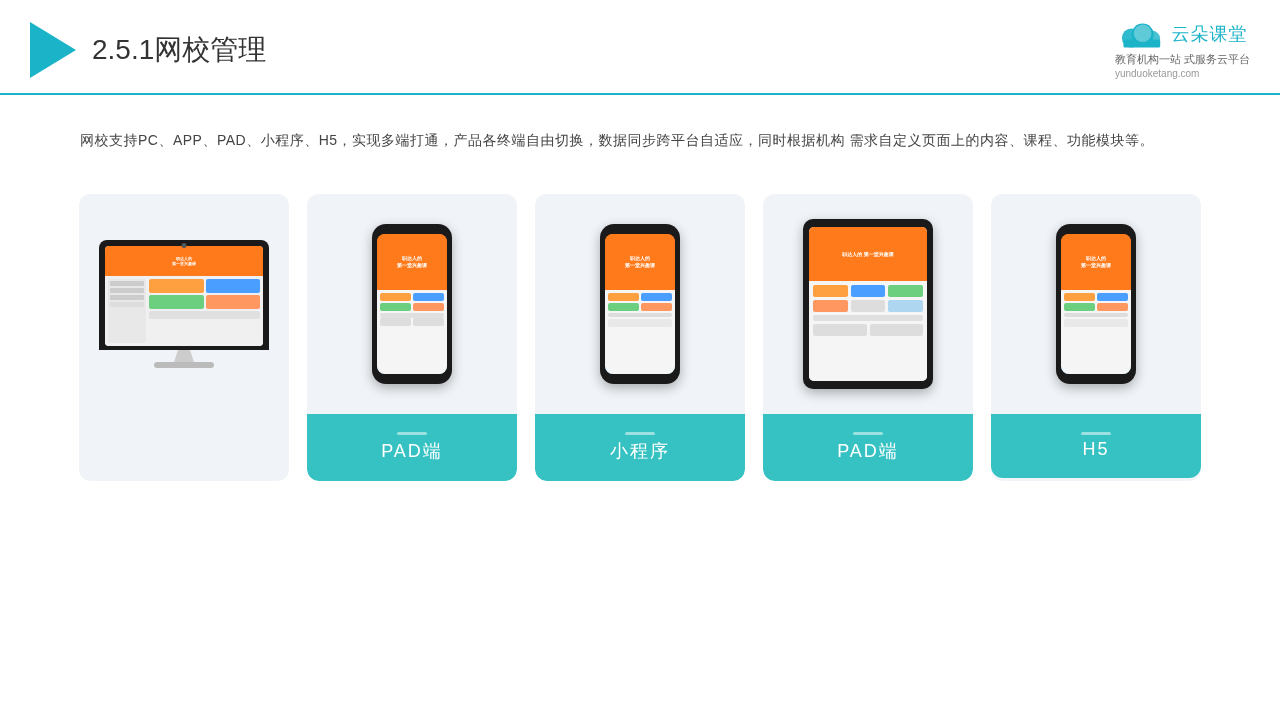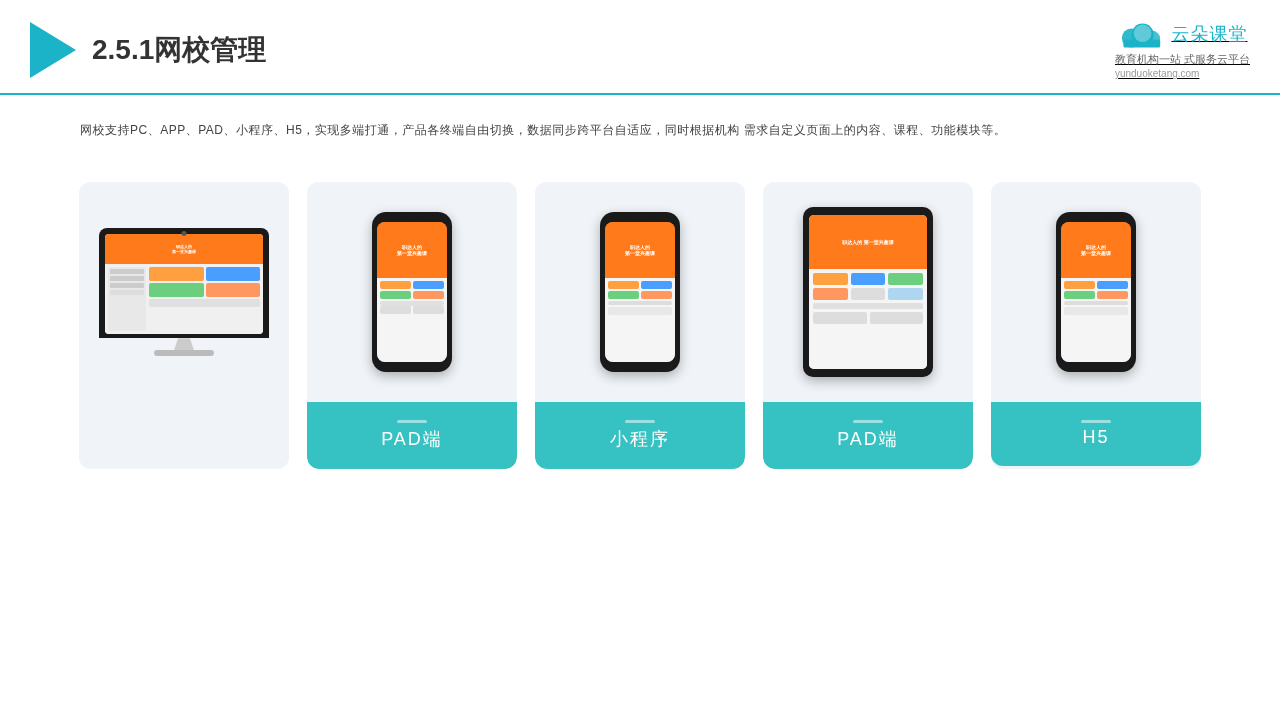--- a/index.html
+++ b/index.html
@@ -27,29 +27,28 @@
     }
     .logo-triangle {
       width: 0;
       height: 0;
       border-top: 28px solid transparent;
       border-bottom: 28px solid transparent;
       border-left: 46px solid #1ab3c8;
     }
     .page-title {
       font-size: 28px;
-      font-weight: 700;
+      font-weight: 400;
       color: #333;
     }
     .header-right {
       display: flex;
       flex-direction: column;
       align-items: center;
       gap: 2px;
-      text-decoration: underline;
     }
     .cloud-logo {
       display: flex;
       align-items: center;
       gap: 6px;
     }
     .cloud-icon {
       width: 48px;
       height: 32px;
     }
@@ -65,22 +64,22 @@
       text-align: left;
       line-height: 1.4;
     }
     .brand-url {
       font-size: 10px;
       color: #999;
     }
 
     
     .description {
-      padding: 24px 80px 20px 80px;
-      font-size: 12px;
+      padding: 32px 80px 20px 80px;
+      font-size: 14px;
       color: #444;
       line-height: 1.9;
       letter-spacing: 0.5px;
     }
 
     
     .cards-container {
       display: flex;
       gap: 18px;
       padding: 20px 70px 30px 70px;

